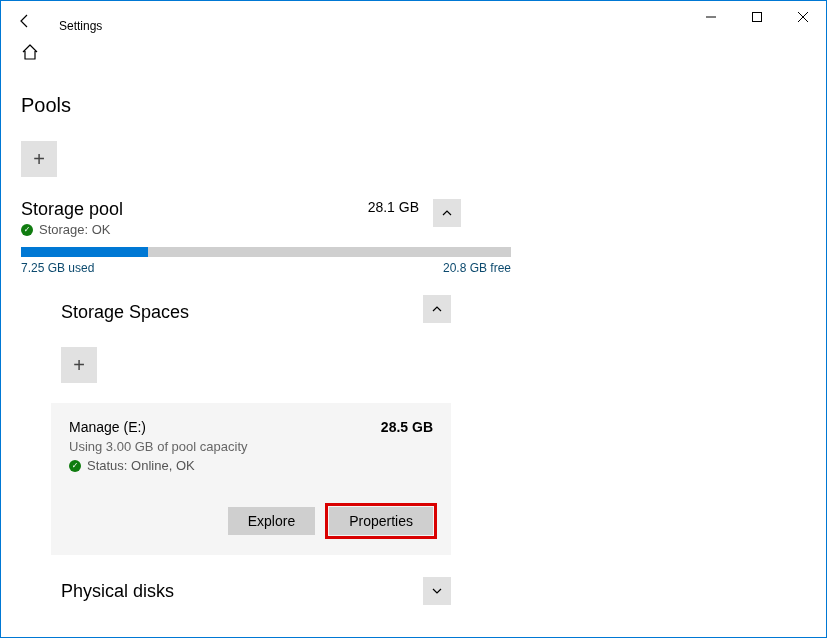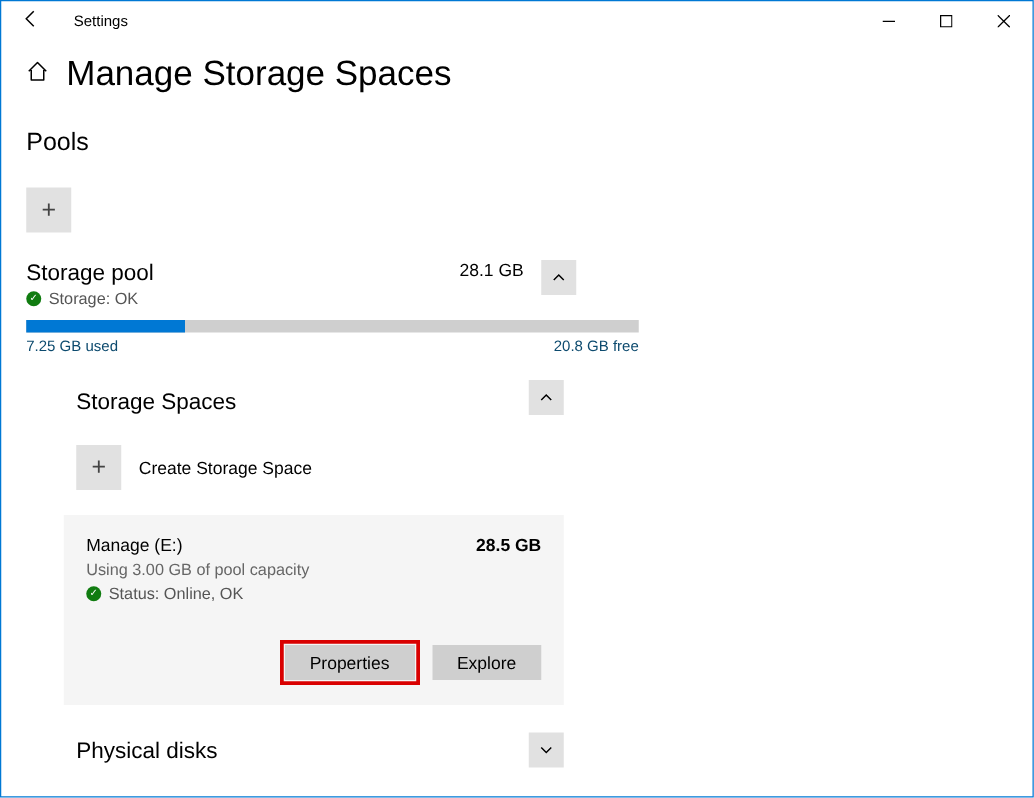--- a/index.html
+++ b/index.html
@@ -7,21 +7,21 @@
       font-family: "Segoe UI", -apple-system, sans-serif;
       background: #fff;
       width: 827px;
       height: 638px;
       border: 1px solid #0078d4;
       overflow: hidden;
       color: #000;
     }
     .titlebar {
       display: flex;
-      align-items: center;
+      align-items: flex-end;
       height: 32px;
       padding-left: 8px;
     }
     .titlebar .back {
       width: 32px; text-align:center; font-size: 16px; cursor:pointer;
     }
     .titlebar .title {
       padding-left: 18px;
       font-size: 12px;
     }
@@ -135,21 +135,20 @@
   </div>
 </div>
 
 <div class="content">
   <div class="page-header">
     <span class="home-icon">
       <svg width="18" height="18" viewBox="0 0 18 18">
           <path d="M2 9 L9 2 L16 9 M4 8 V16 H14 V8" stroke="#000" stroke-width="1.2" fill="none" stroke-linejoin="round"></path>
         </svg>
     </span>
-    <h1 class="page-title">Manage Storage Spaces</h1>
   </div>
 
   <h2 class="section-h">Pools</h2>
 
   <div class="create-row">
     <div class="square-btn">
       <span>+</span>
     </div>
   </div>
 
@@ -186,38 +185,37 @@
         <svg width="12" height="12" viewBox="0 0 12 12">
             <path d="M2 8 L6 4 L10 8" stroke="#000" stroke-width="1.2" fill="none"></path>
           </svg>
       </div>
     </div>
 
     <div class="create-row sub">
       <div class="square-btn">
         <span>+</span>
       </div>
-      <div class="create-label">Create Storage Space</div>
     </div>
 
     <div class="space-card">
       <div class="space-top-row">
         <div style="flex:1;">
           <div class="space-name">Manage (E:)</div>
           <div class="space-sub">Using 3.00 GB of pool capacity</div>
           <div class="status-row" style="margin-top:4px;">
             <span class="check-icon">✓</span>
             <span>Status: Online, OK</span>
           </div>
         </div>
         <div class="space-size">28.5 GB</div>
       </div>
       <div class="space-buttons">
+        <button class="btn">Explore</button>
         <button class="btn highlight">Properties</button>
-        <button class="btn">Explore</button>
       </div>
     </div>
   </div>
 
   <div class="phys-row">
     <div class="phys-h">Physical disks</div>
     <div class="chevron-btn">
       <svg width="12" height="12" viewBox="0 0 12 12">
           <path d="M2 4 L6 8 L10 4" stroke="#000" stroke-width="1.2" fill="none"></path>
         </svg>

